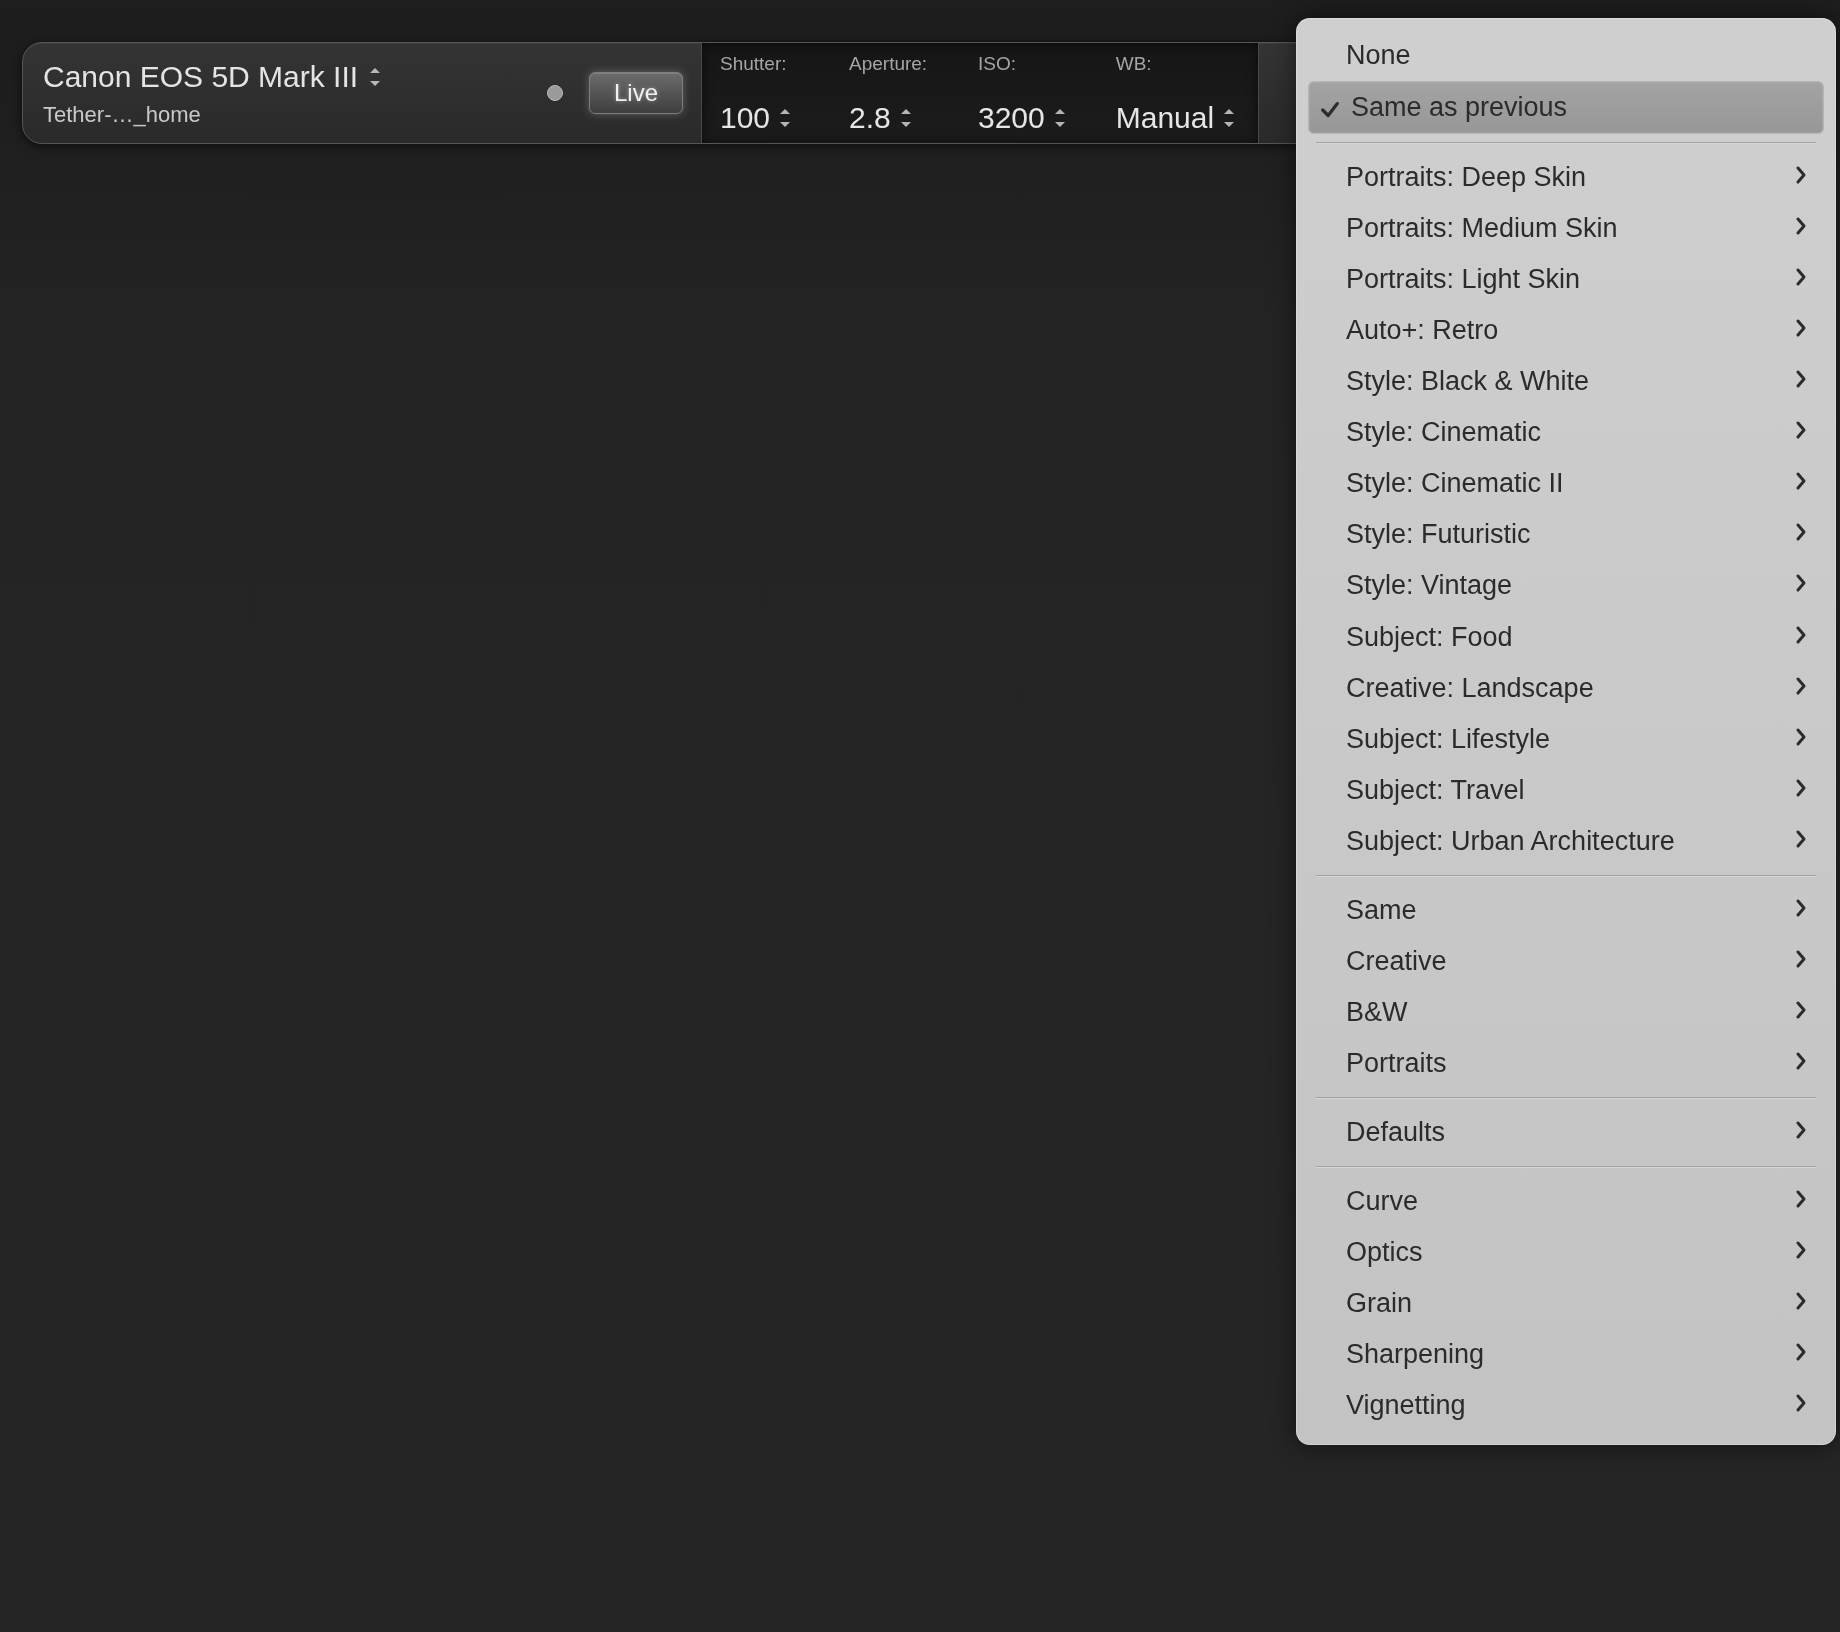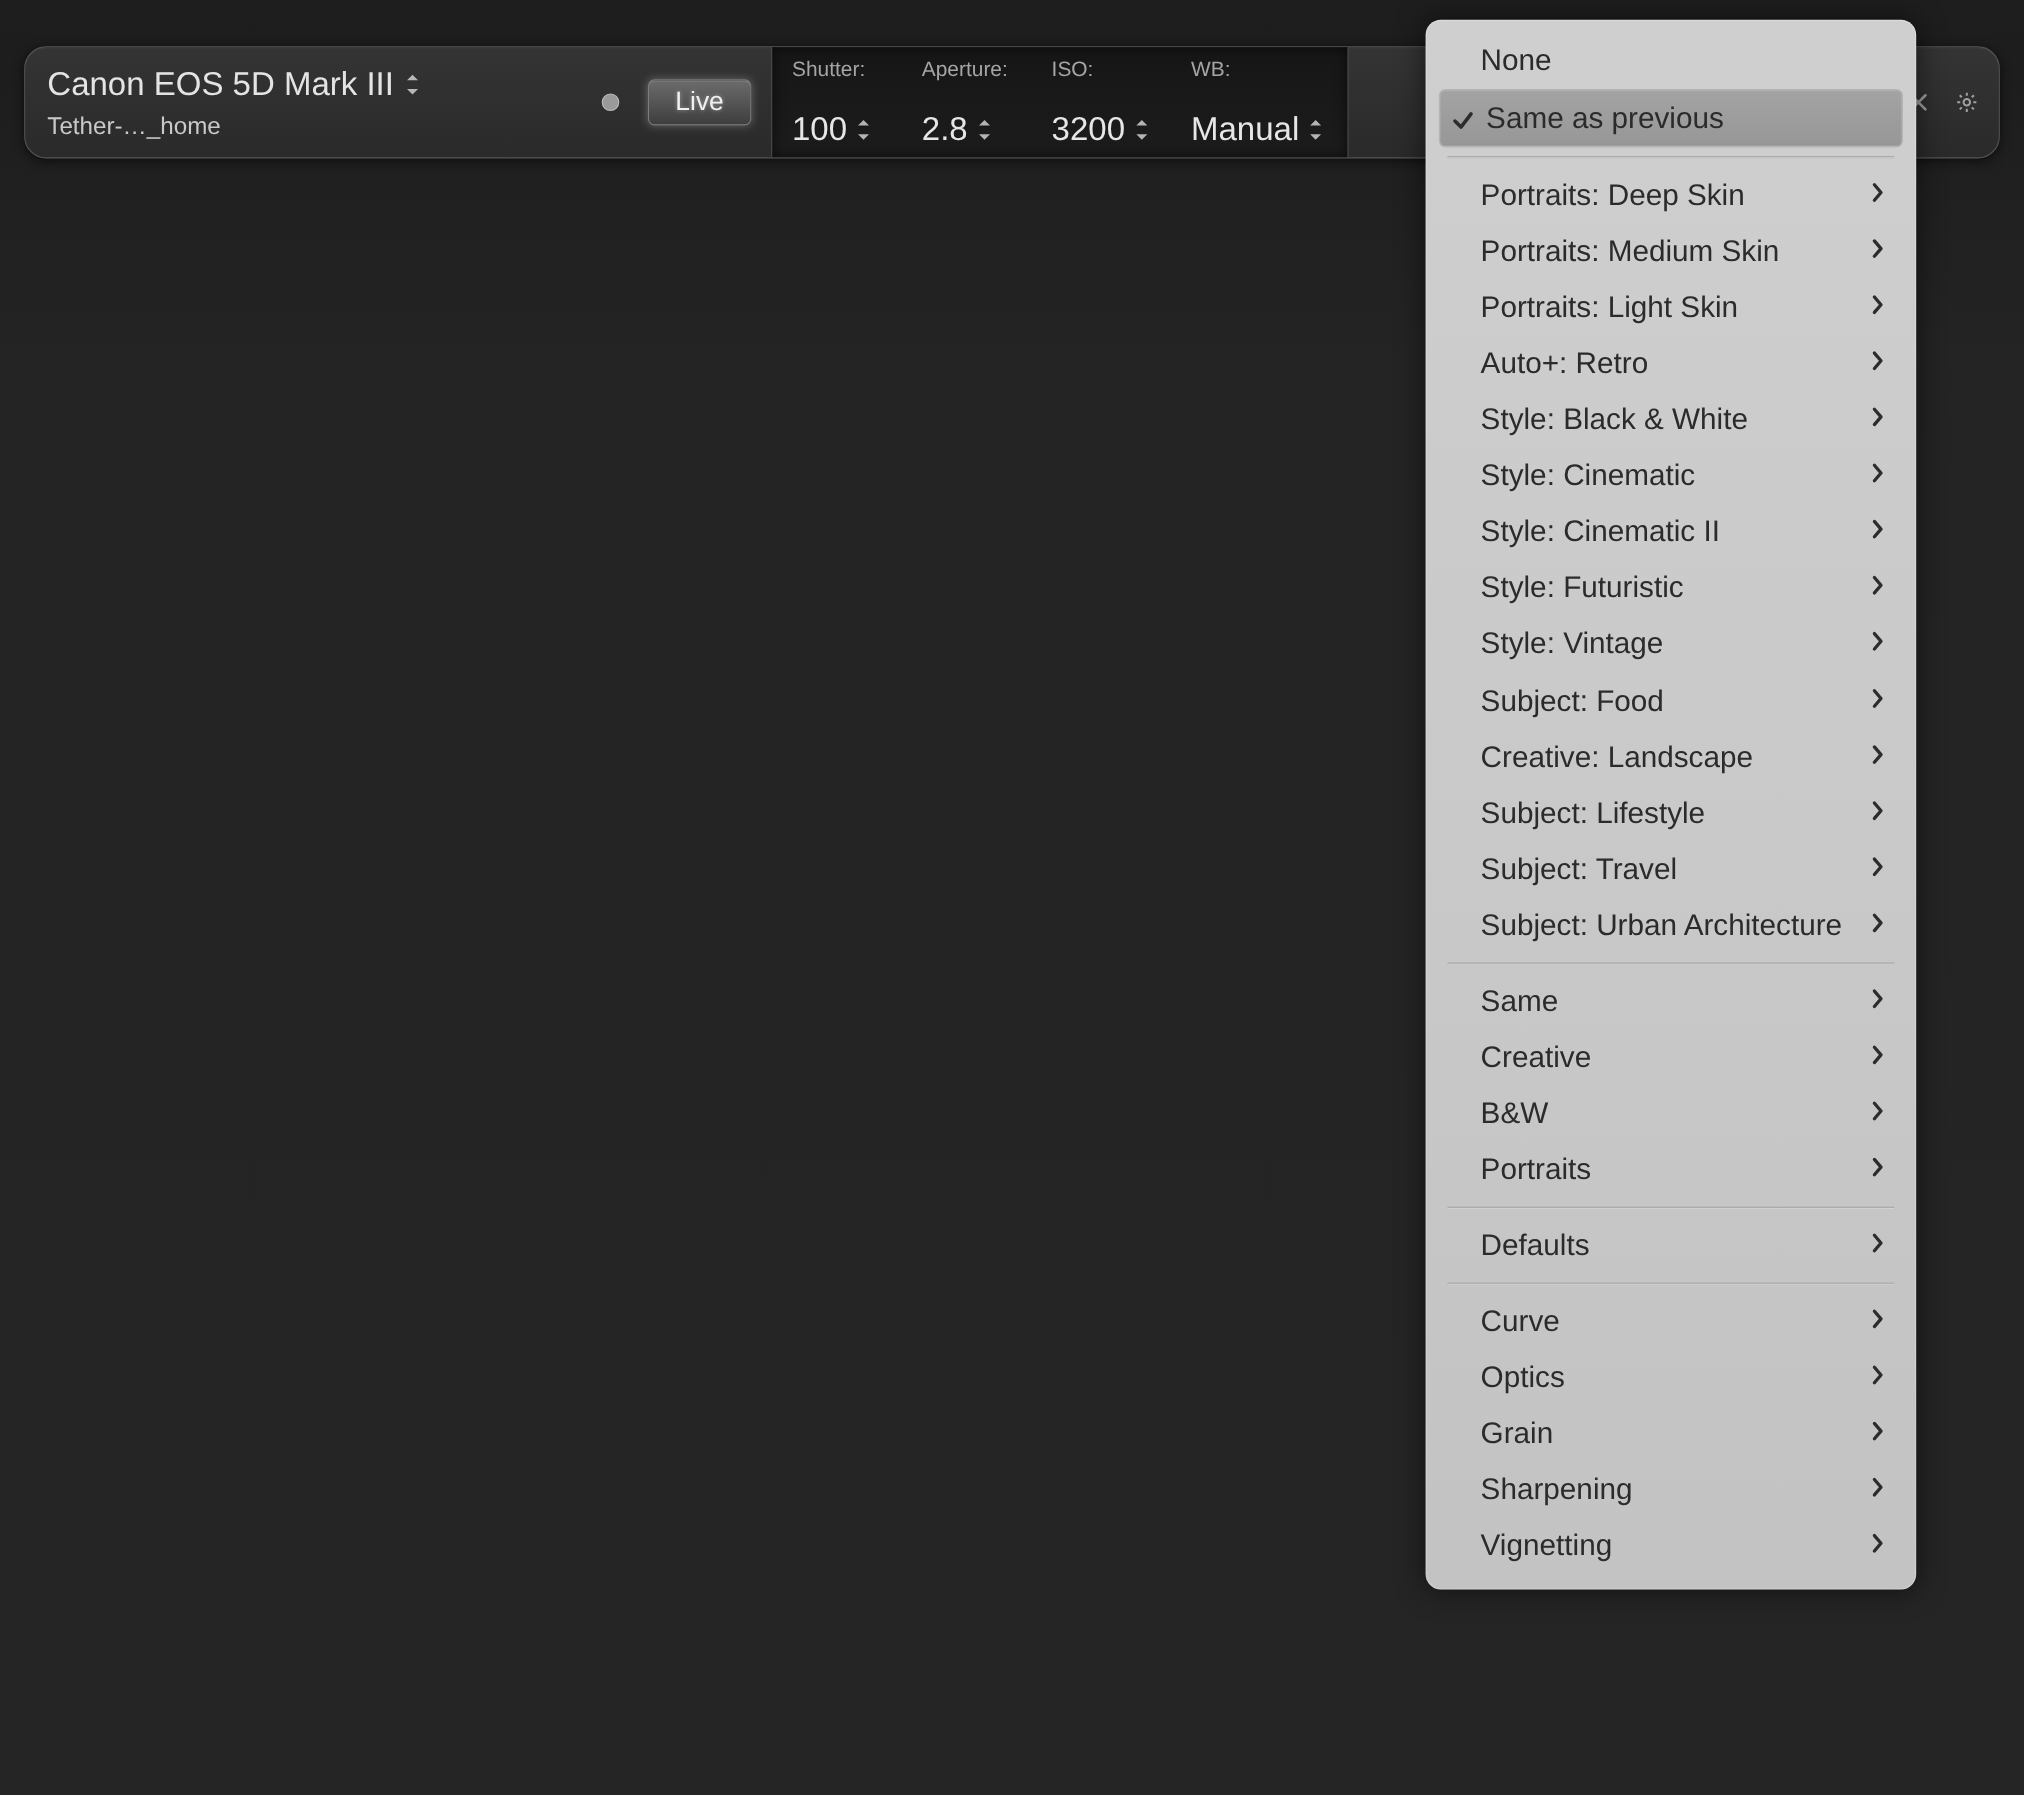--- a/index.html
+++ b/index.html
@@ -72,21 +72,21 @@
   .live-btn{
     padding:6px 24px;font-size:24px;color:#f0f0f0;
     border:1px solid #7d7d7d;border-radius:6px;
     background:linear-gradient(180deg,var(--btn-bg1),var(--btn-bg2));
     box-shadow:0 0 8px rgba(255,255,255,.25), inset 0 1px 0 rgba(255,255,255,.15);
     text-shadow:0 0 4px rgba(255,255,255,.4);
   }
 
   .readout-block{
     display:flex;
-    gap:0;
+    gap:11px;
     background:linear-gradient(180deg,#161616,#1c1c1c);
     border-left:1px solid #4a4a4a;
     border-right:1px solid #4a4a4a;
     box-shadow:inset 0 0 12px rgba(0,0,0,.6);
     flex:0 0 auto;
   }
   .readout{
     padding:10px 20px 8px 18px;
     display:flex;flex-direction:column;justify-content:space-between;min-width:118px;
     box-sizing:border-box;
@@ -103,21 +103,21 @@
   .icon-btn{
     width:26px;height:26px;display:flex;align-items:center;justify-content:center;opacity:.8;
   }
   .close-x svg, .gear svg{width:22px;height:22px;stroke:#bdbdbd;fill:#bdbdbd;}
 
   
   .preset-menu{
     position:absolute;
     top:18px;
     left:1296px;
-    width:446px;
+    width:540px;
     background:linear-gradient(180deg,#cfcfcf 0%, #c3c3c3 100%);
     border-radius:14px;
     box-shadow:var(--menu-shadow);
     padding:12px 0 14px 0;
     color:var(--menu-text);
     font-size:27px;
     font-weight:400;
   }
   .menu-item{
     position:relative;

